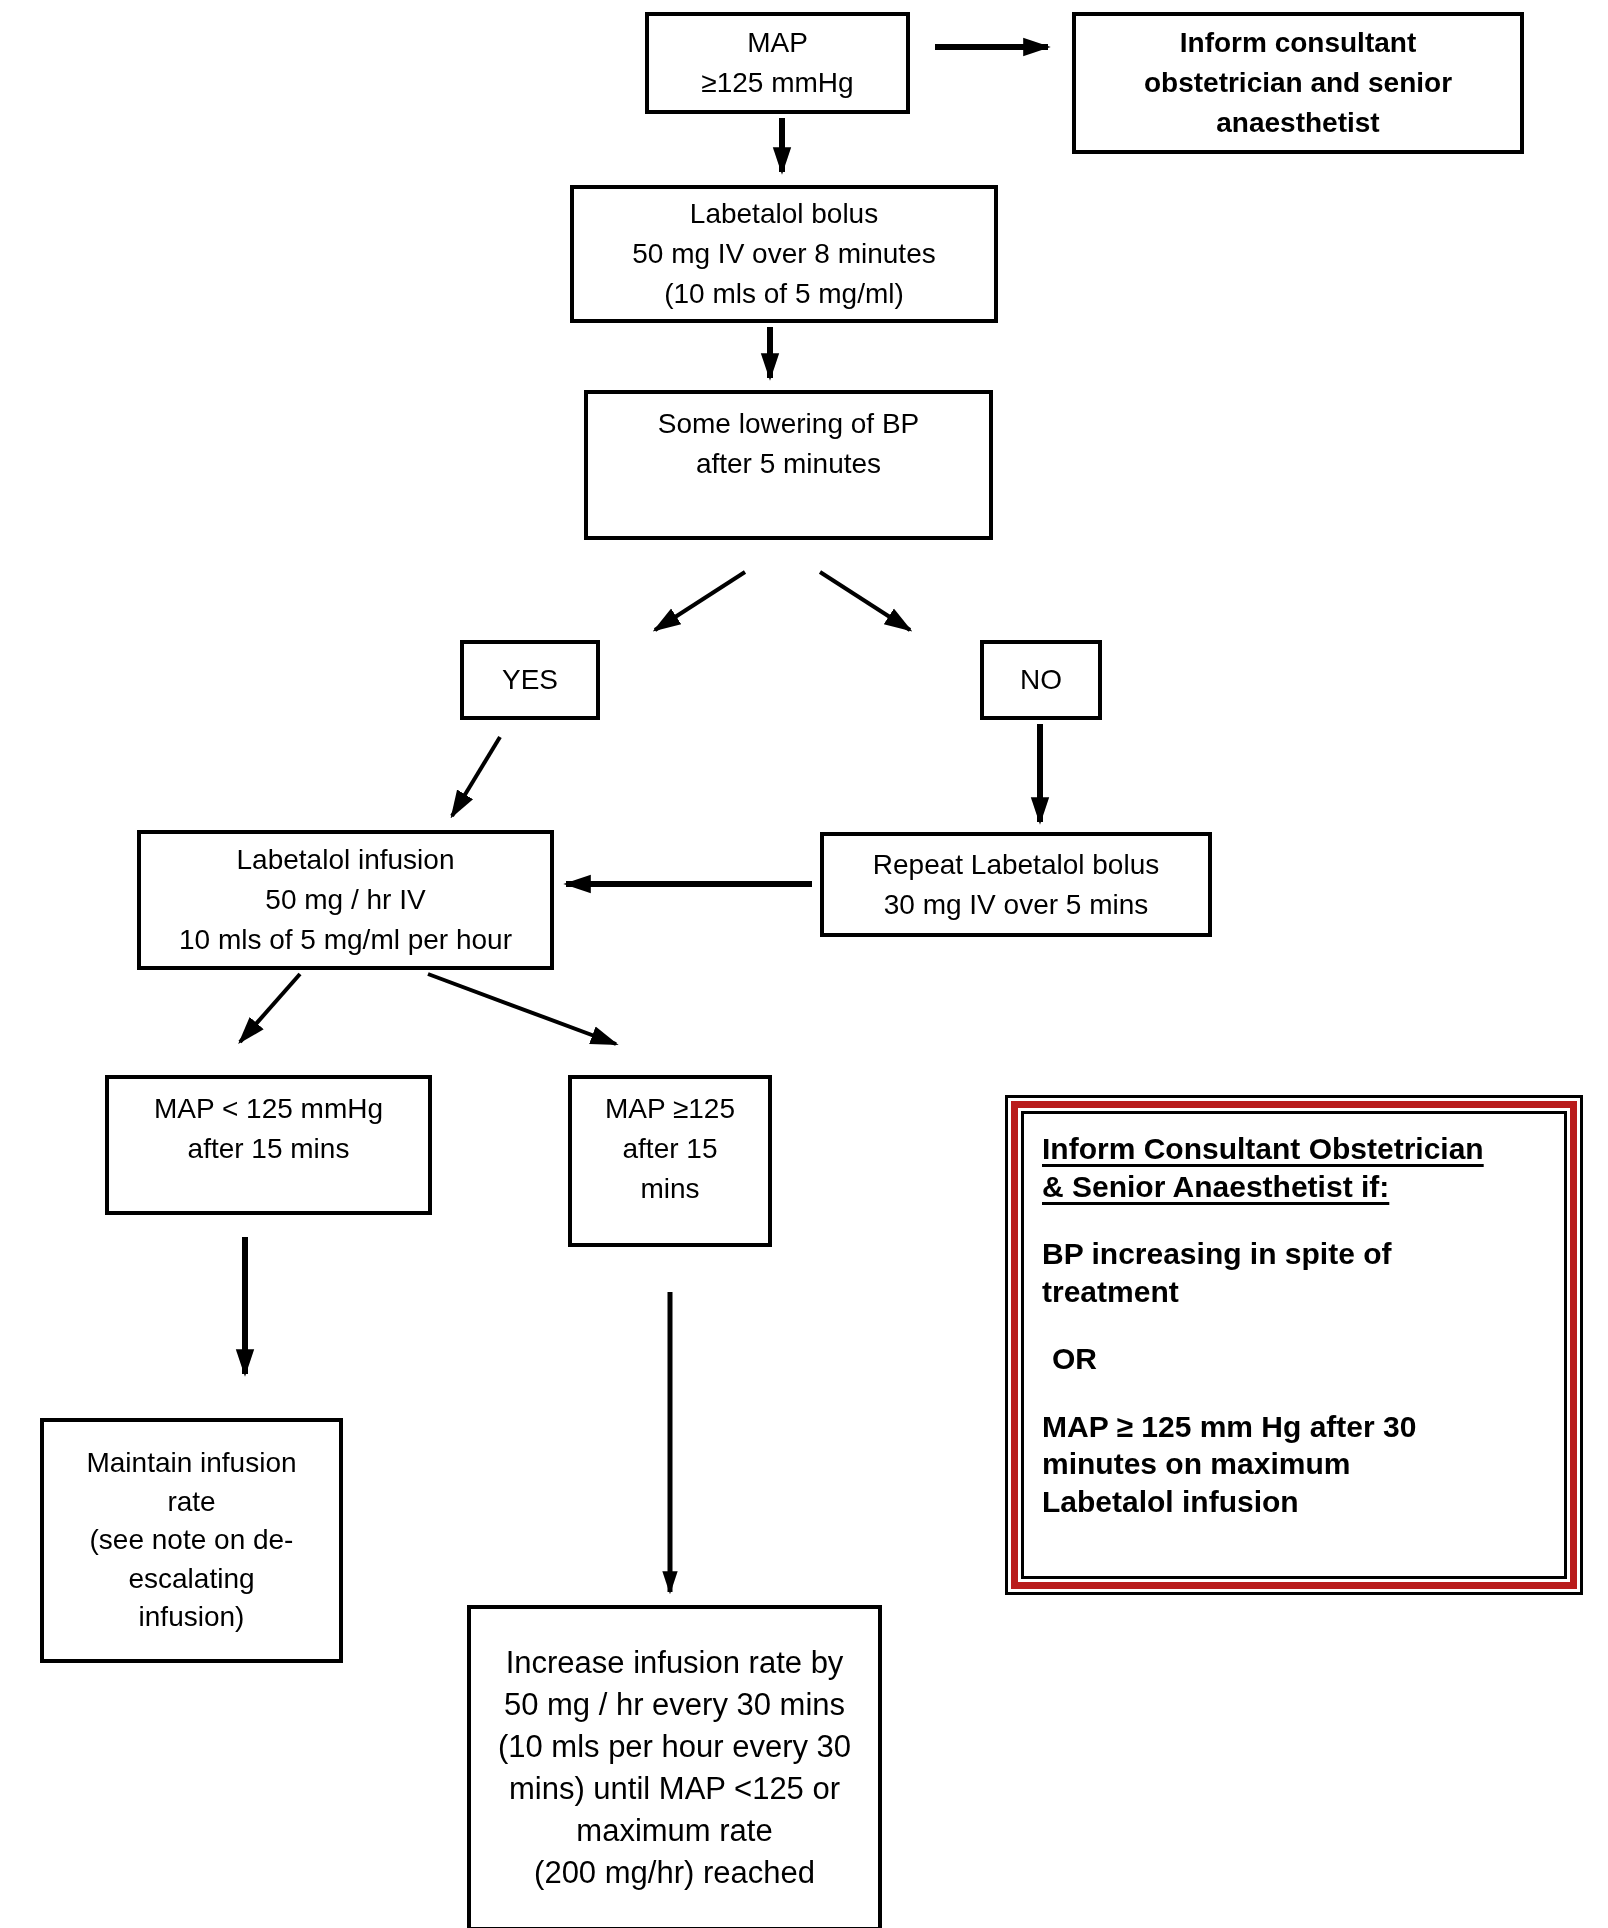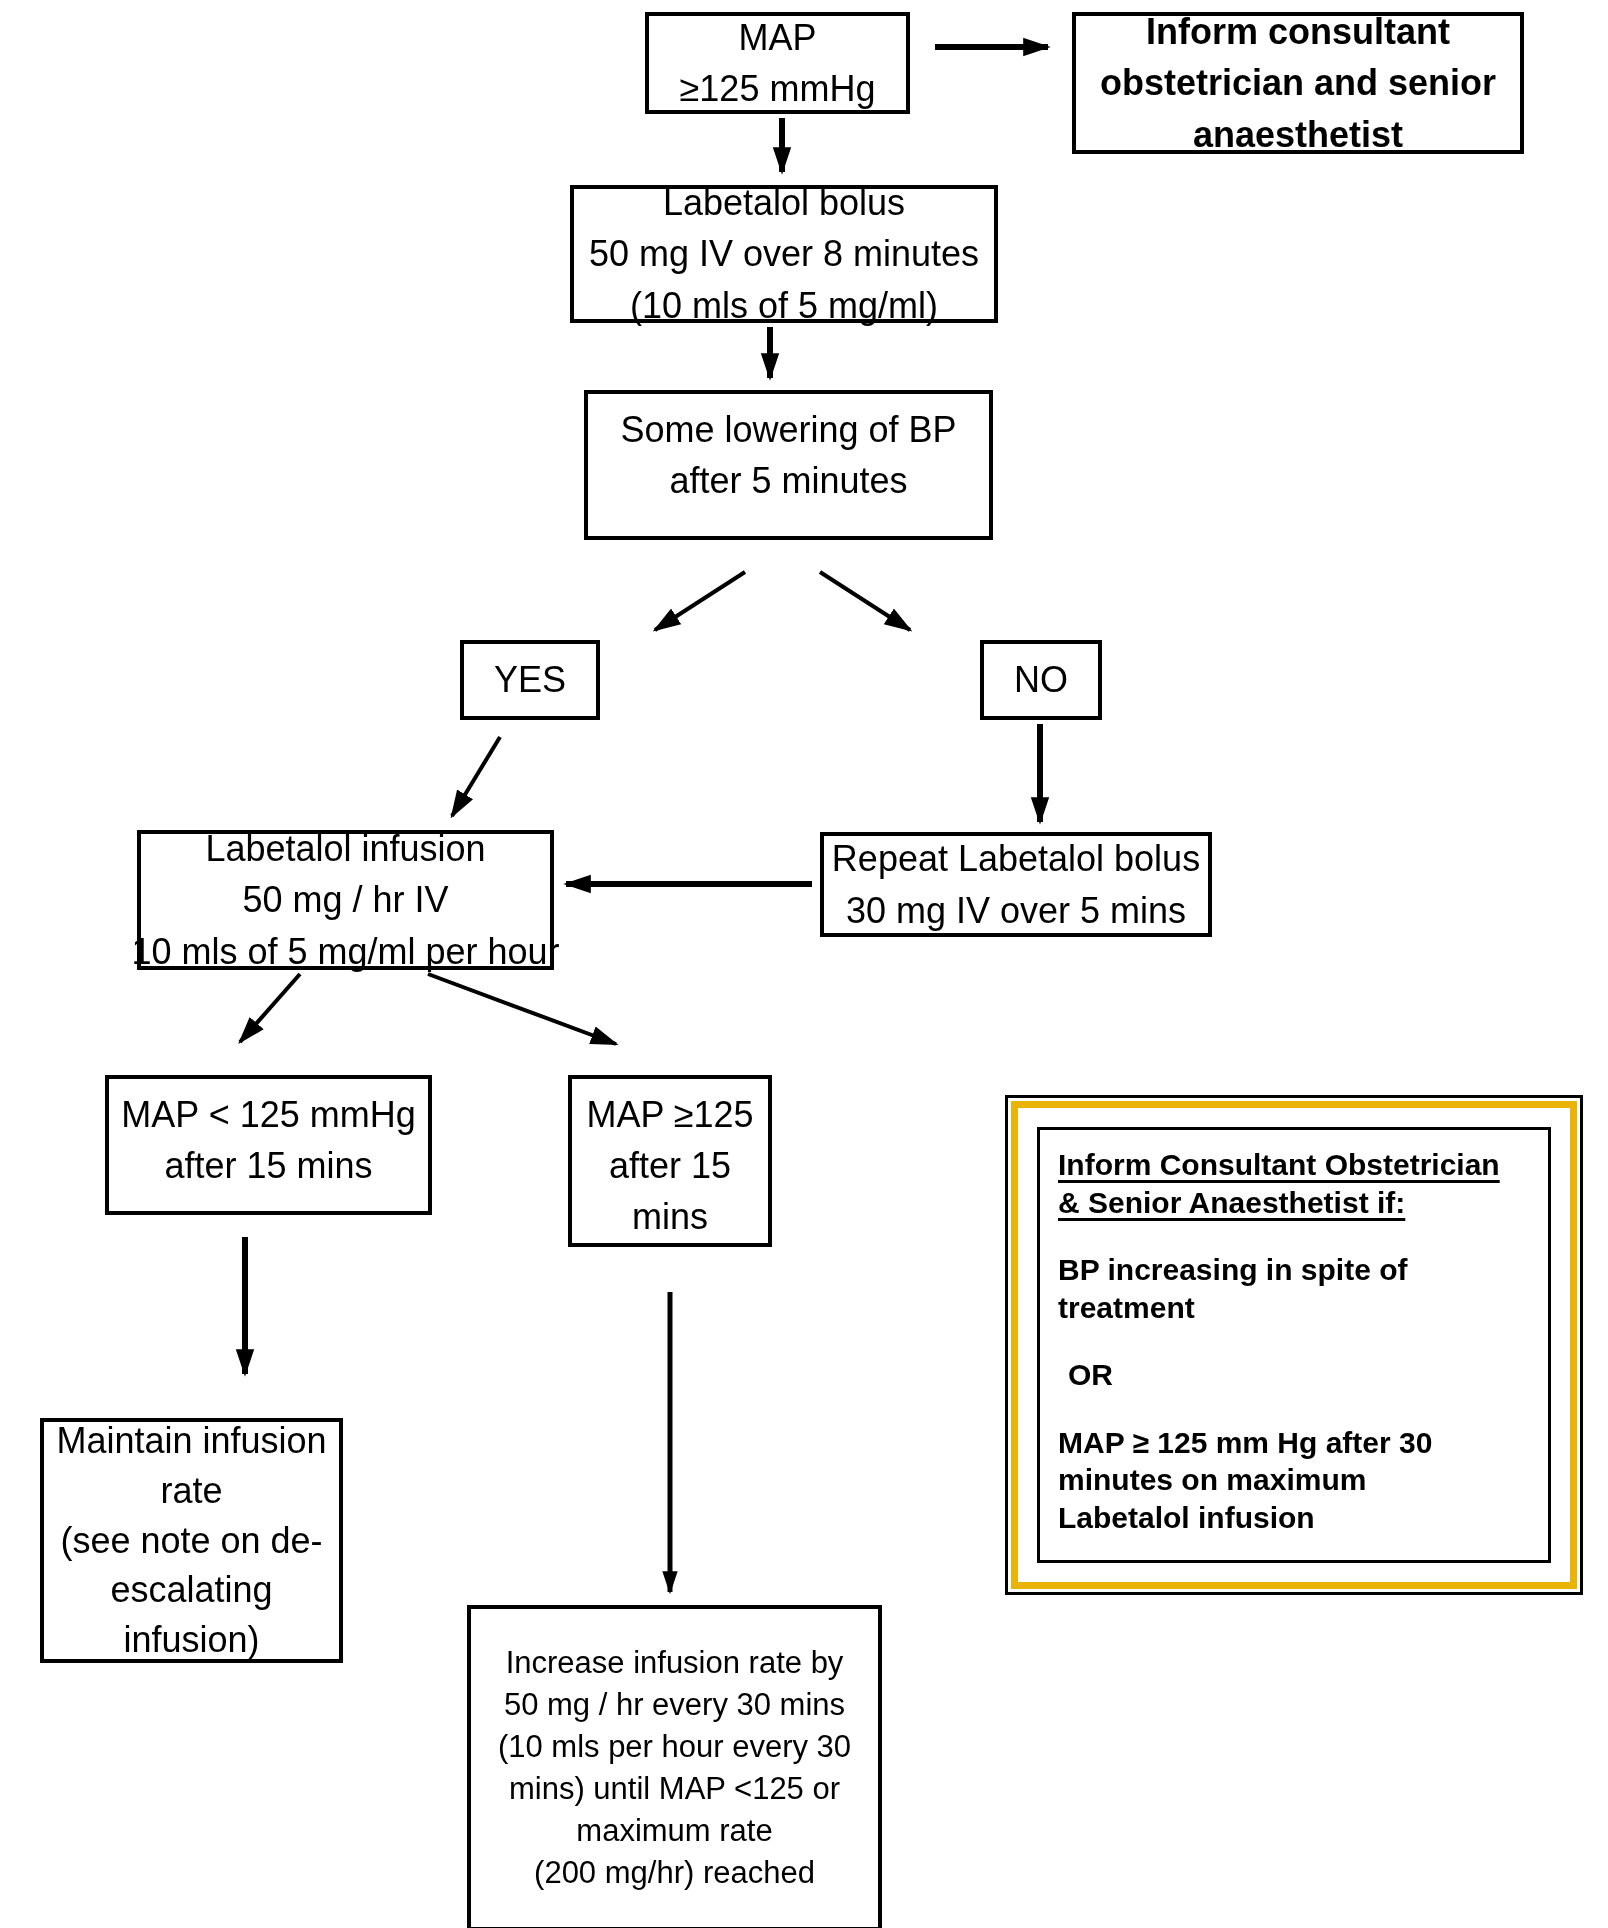--- a/index.html
+++ b/index.html
@@ -18,21 +18,21 @@
   }
   .box {
     position: absolute;
     border: 4px solid #000000;
     background: #ffffff;
     display: flex;
     flex-direction: column;
     align-items: center;
     justify-content: center;
     text-align: center;
-    font-size: 36px;
+    font-size: 28px;
     line-height: 1.42;
     box-sizing: border-box;
   }
   .box.top { justify-content: flex-start; padding-top: 10px; }
   .bl { white-space: nowrap; }
 
   
   .b-map      { left: 645px;  top: 12px;   width: 265px; height: 102px; }
   .b-inform   { left: 1072px; top: 12px;   width: 452px; height: 142px; font-weight: bold; }
   .b-bolus    { left: 570px;  top: 185px;  width: 428px; height: 138px; }
@@ -50,22 +50,22 @@
   .b-informif {
     position: absolute;
     left: 1005px; top: 1095px;
     width: 578px; height: 500px;
     border: 3px solid #000000;
     padding: 3px;
     box-sizing: border-box;
     background: #ffffff;
   }
   .trip-mid {
-    border: 7px solid #eab308;
-    padding: 19px;
+    border: 7px solid #b91c1c;
+    padding: 3px;
     height: 100%;
     box-sizing: border-box;
   }
   .trip-inner {
     border: 3px solid #000000;
     height: 100%;
     box-sizing: border-box;
     padding: 16px 18px;
     font-size: 30px;
     font-weight: bold;

